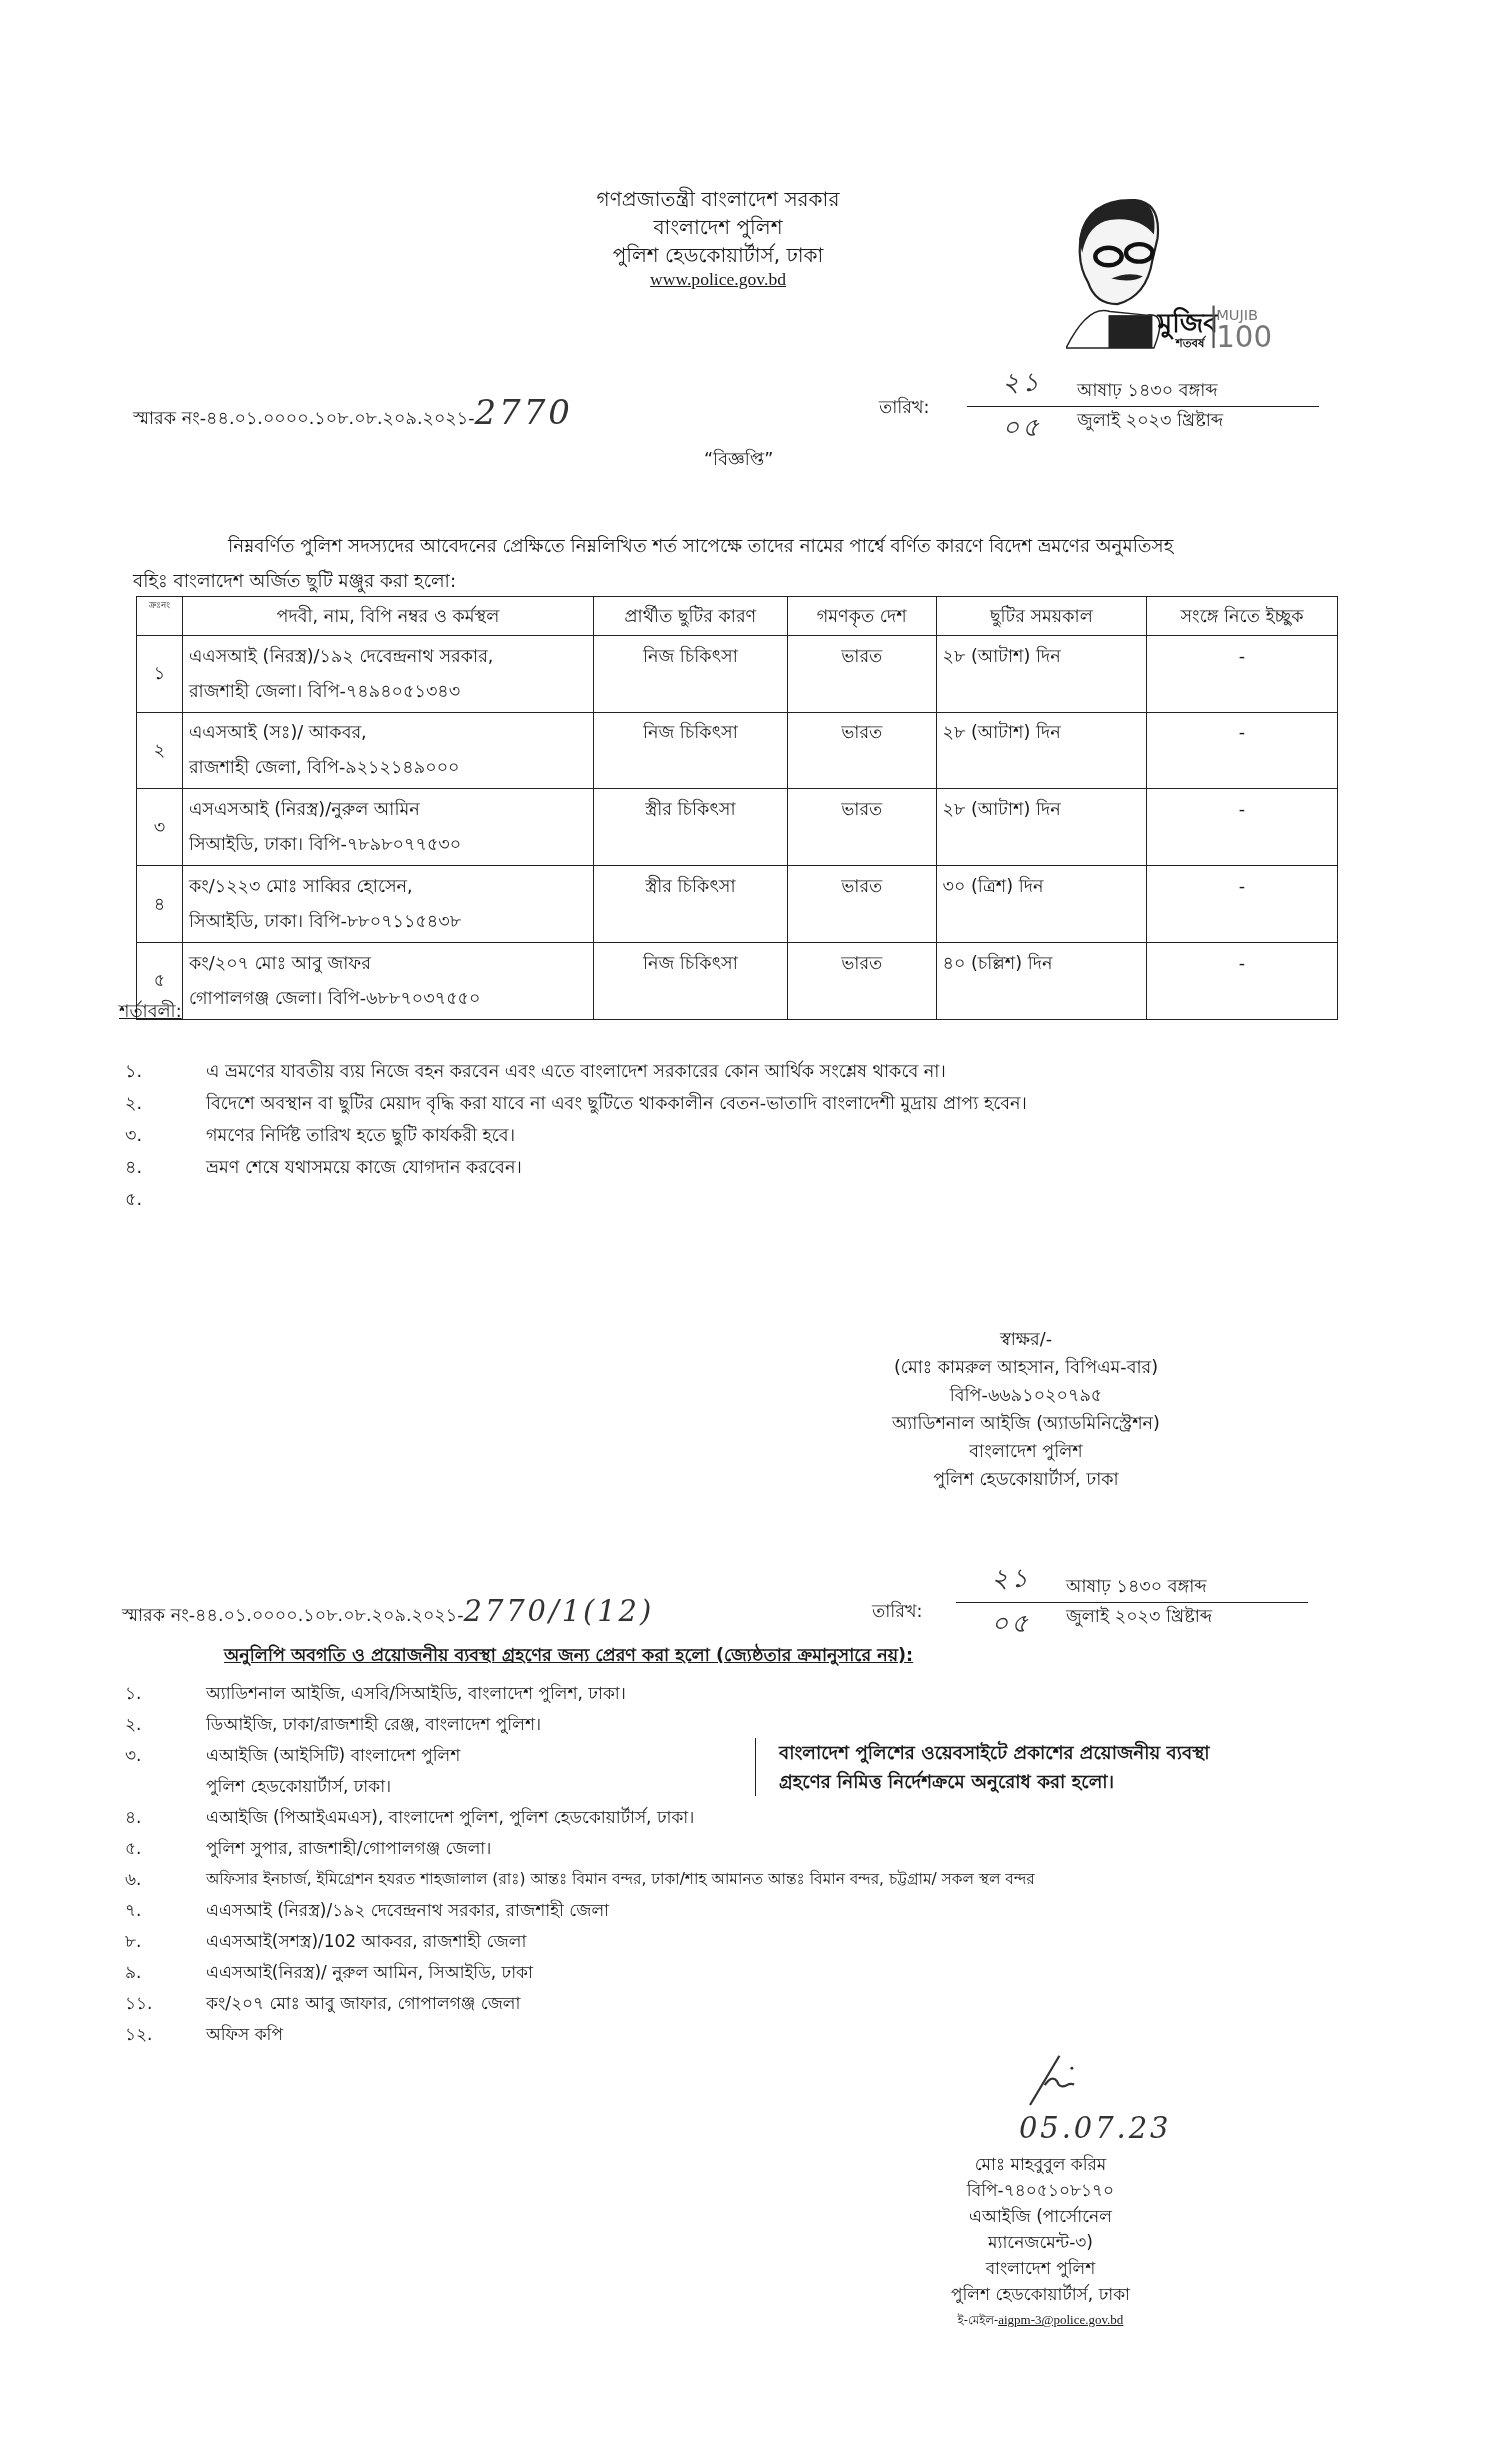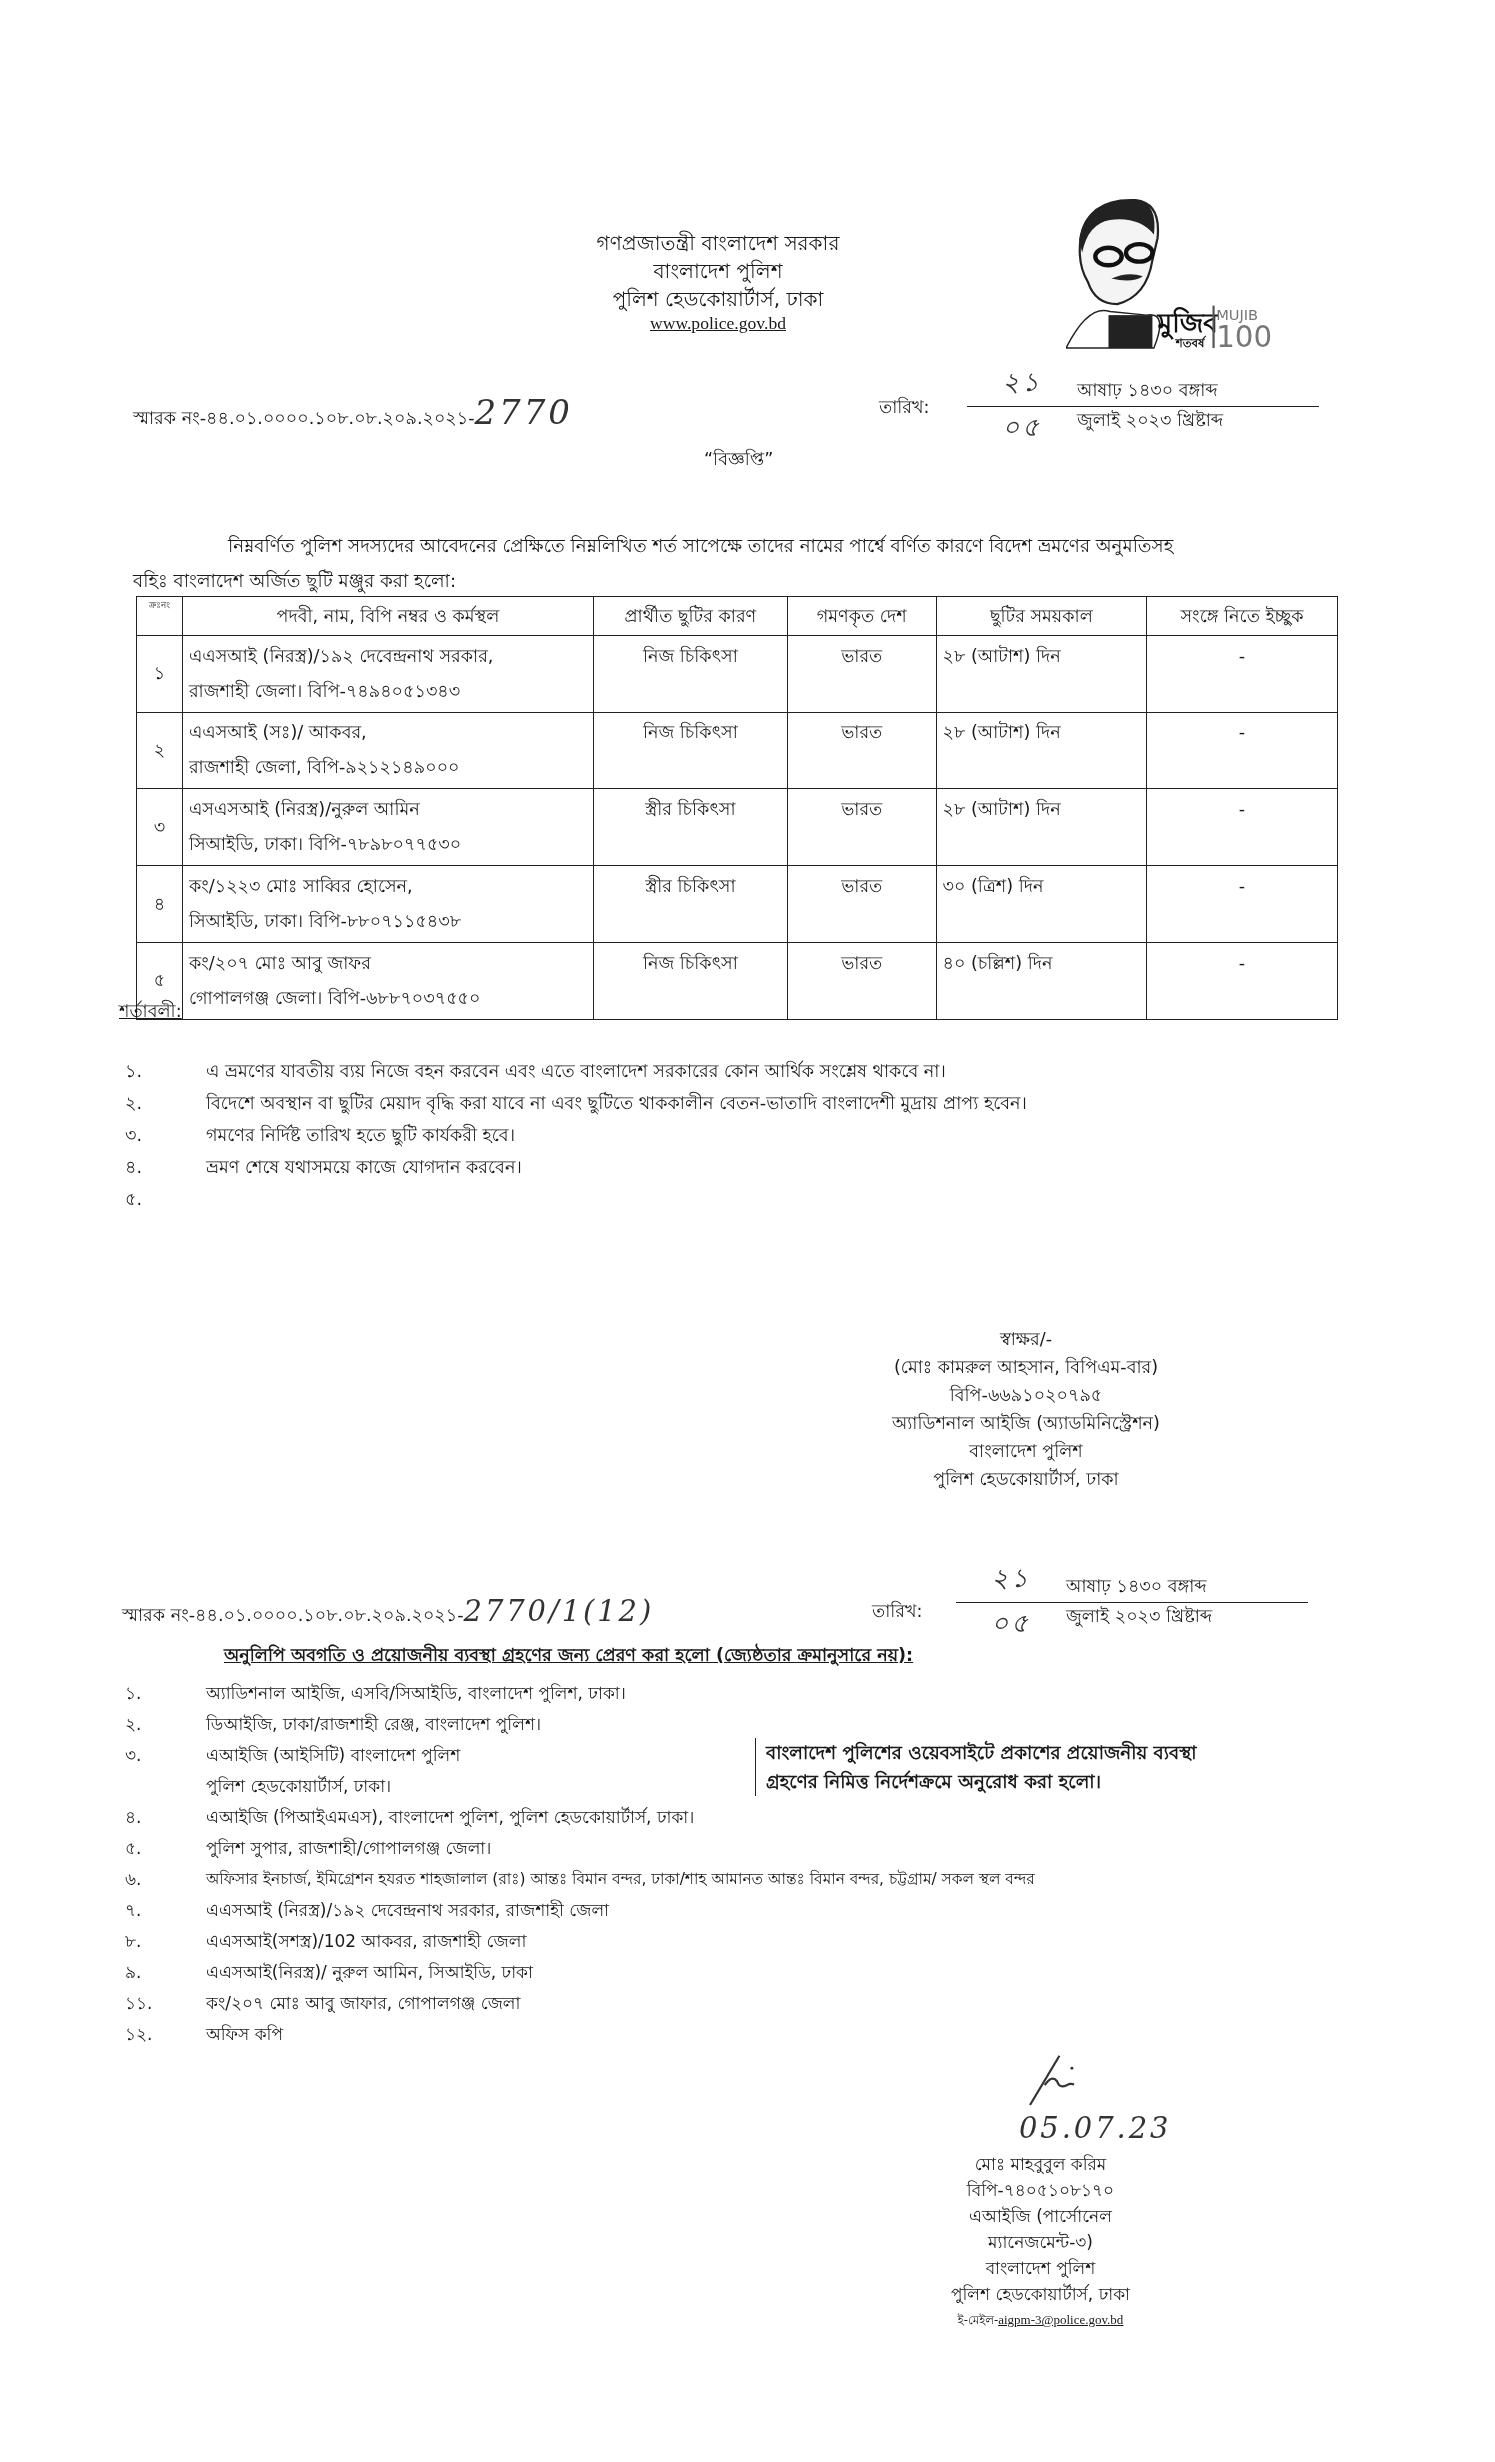--- a/index.html
+++ b/index.html
@@ -26,30 +26,30 @@
   table.grant td.sl { text-align: center; vertical-align: middle; }
   table.grant td.c { text-align: center; }
   table.grant tr.row td { height: 63px; }
   .cond-title { font-size: 17.6px; text-decoration: underline; }
   .cond { font-size: 17.6px; line-height: 32px; display: flex; }
   .cond .num { width: 81px; }
   .sig { font-size: 17.6px; line-height: 28px; text-align: center; }
   .cc-title { font-size: 17.6px; text-decoration: underline; font-weight: bold; }
   .cc { font-size: 17px; line-height: 31px; display: flex; }
   .cc .num { width: 81px; }
-  .note-box { border-left: 1.5px solid #222; padding-left: 10px; font-size: 18.3px; line-height: 29px; font-weight: bold; }
+  .note-box { border-left: 1.5px solid #222; padding-left: 23px; font-size: 18.3px; line-height: 29px; font-weight: bold; }
   .logo { width: 249px; height: 169px; }
   .sig2 { font-size: 17px; line-height: 26px; text-align: center; }
   .email { font-size: 11.7px; }
   .email .addr { font-family: "Liberation Serif", serif; text-decoration: underline; font-size: 13px; }
 </style>
 </head>
 <body>
 
-<div class="abs center" style="left:513px; top:185px; width:410px;margin-top:44px;">
+<div class="abs center" style="left:513px; top:185px; width:410px;">
   <div class="hdr-line">গণপ্রজাতন্ত্রী বাংলাদেশ সরকার</div>
   <div class="hdr-line">বাংলাদেশ পুলিশ</div>
   <div class="hdr-line">পুলিশ হেডকোয়ার্টার্স, ঢাকা</div>
   <div class="url">www.police.gov.bd</div>
 </div>
 
 <div class="abs logo" style="left:1066px; top:194px;">
   <svg width="249" height="169" viewBox="0 0 340 230">
     <path d="M20 60 Q30 5 95 8 Q130 12 125 60 L118 90 Q110 140 70 150 Q40 150 30 120 Q15 95 20 60Z" fill="#f4f4f4" stroke="#222" stroke-width="3"></path>
     <path d="M18 62 Q25 5 100 8 Q125 15 120 55 Q100 30 60 35 Q30 40 22 80Z" fill="#222"></path>

